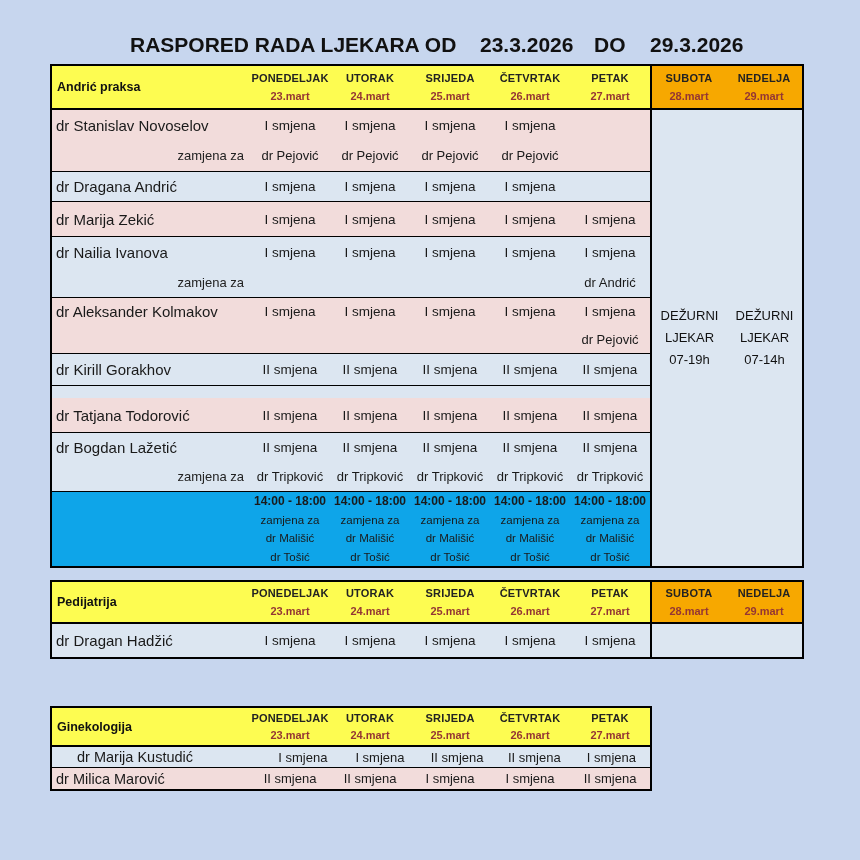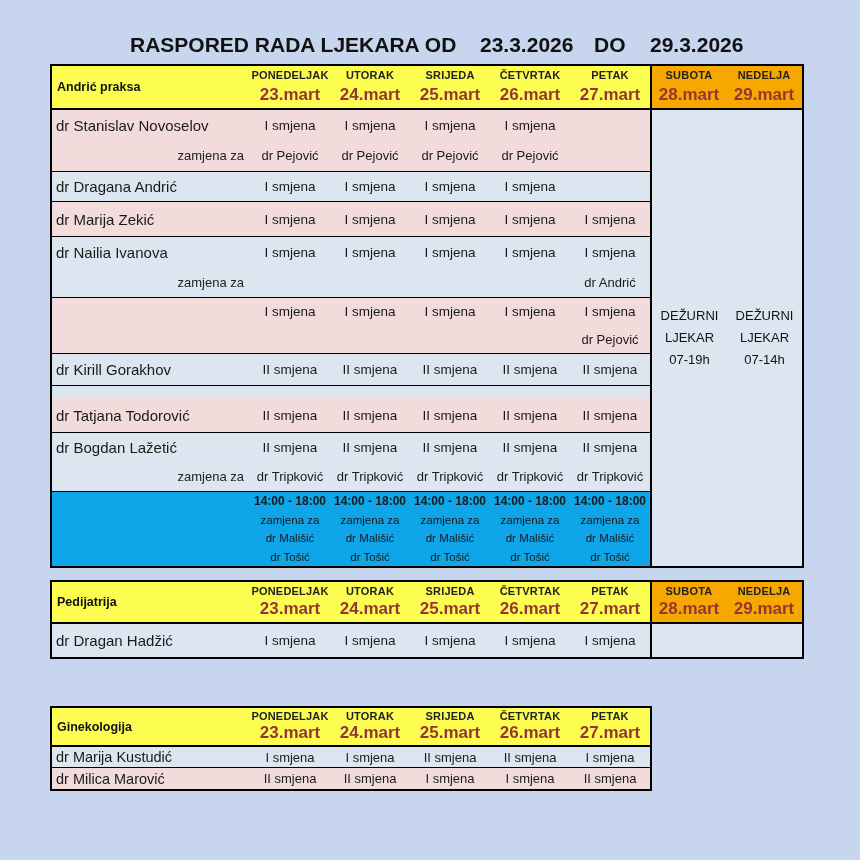--- a/index.html
+++ b/index.html
@@ -14,21 +14,21 @@
   .t-main{left:130px;}
   .t-from{left:480px;}
   .t-do{left:594px;}
   .t-to{left:650px;}
   
   .sched-table{position:absolute;border:2px solid #000;background:#dce6f1;}
   .t-head{display:grid;border-bottom:2px solid #000;box-sizing:border-box;}
   .sec-cell{display:flex;align-items:center;padding-left:5px;font-size:12.5px;font-weight:bold;color:#111;box-sizing:border-box;}
   .day-head{display:flex;flex-direction:column;justify-content:space-evenly;text-align:center;box-sizing:border-box;}
   .day-name{font-size:11px;font-weight:600;color:#222;letter-spacing:.2px;}
-  .day-date{font-size:17px;font-weight:700;}
+  .day-date{font-size:11px;font-weight:700;}
   .wk-first{border-left:2.5px solid #000;}
   .t-body{position:relative;text-align:center;}
   .t-row{display:flex;box-sizing:border-box;}
   .t-row.rb{border-bottom:1.5px solid #000;}
   .name-cell{width:198px;display:flex;flex-direction:column;padding:0 4px;box-sizing:border-box;}
   .name-line{flex:1;display:flex;align-items:center;font-size:15px;color:#1a1a1a;white-space:nowrap;}
   .sub-slot{flex:1;display:flex;align-items:center;justify-content:flex-end;font-size:13px;color:#222;padding-right:2px;white-space:nowrap;}
   .day-cell{width:80px;display:flex;flex-direction:column;}
   .cell-line{flex:1;display:flex;align-items:center;justify-content:center;font-size:13.5px;color:#1a1a1a;white-space:nowrap;}
   .cell-line.line2{font-size:13px;}
@@ -170,20 +170,21 @@
               <div class="cell-line l0">I smjena</div>
               <div class="cell-line l1 line2"></div>
             </div>
             <div class="day-cell">
               <div class="cell-line l0">I smjena</div>
               <div class="cell-line l1 line2">dr Andrić</div>
             </div>
           </div>
           <div class="t-row rb" style="height: 56px; width: 598px; background: rgb(242, 220, 219);">
             <div class="name-cell">
+              <div class="name-line">dr Aleksander Kolmakov</div>
               <div class="sub-slot"></div>
             </div>
             <div class="day-cell">
               <div class="cell-line l0">I smjena</div>
               <div class="cell-line l1 line2"></div>
             </div>
             <div class="day-cell">
               <div class="cell-line l0">I smjena</div>
               <div class="cell-line l1 line2"></div>
             </div>
@@ -392,21 +393,21 @@
           <div class="day-head" style="background: rgb(253, 252, 81);">
             <div class="day-name">ČETVRTAK</div>
             <div class="day-date" style="color: rgb(148, 54, 52);">26.mart</div>
           </div>
           <div class="day-head" style="background: rgb(253, 252, 81);">
             <div class="day-name">PETAK</div>
             <div class="day-date" style="color: rgb(148, 54, 52);">27.mart</div>
           </div>
         </div>
         <div class="t-body">
-          <div class="t-row tight rb" style="height: 21px; width: 598px; background: rgb(220, 230, 241);">
+          <div class="t-row tight rb" style="height: 21px; width: 598px; background: rgb(220, 230, 241); padding-left: 21px;">
             <div class="name-cell">
               <div class="name-line">dr Marija Kustudić</div>
             </div>
             <div class="day-cell">
               <div class="cell-line l0">I smjena</div>
             </div>
             <div class="day-cell">
               <div class="cell-line l0">I smjena</div>
             </div>
             <div class="day-cell">

